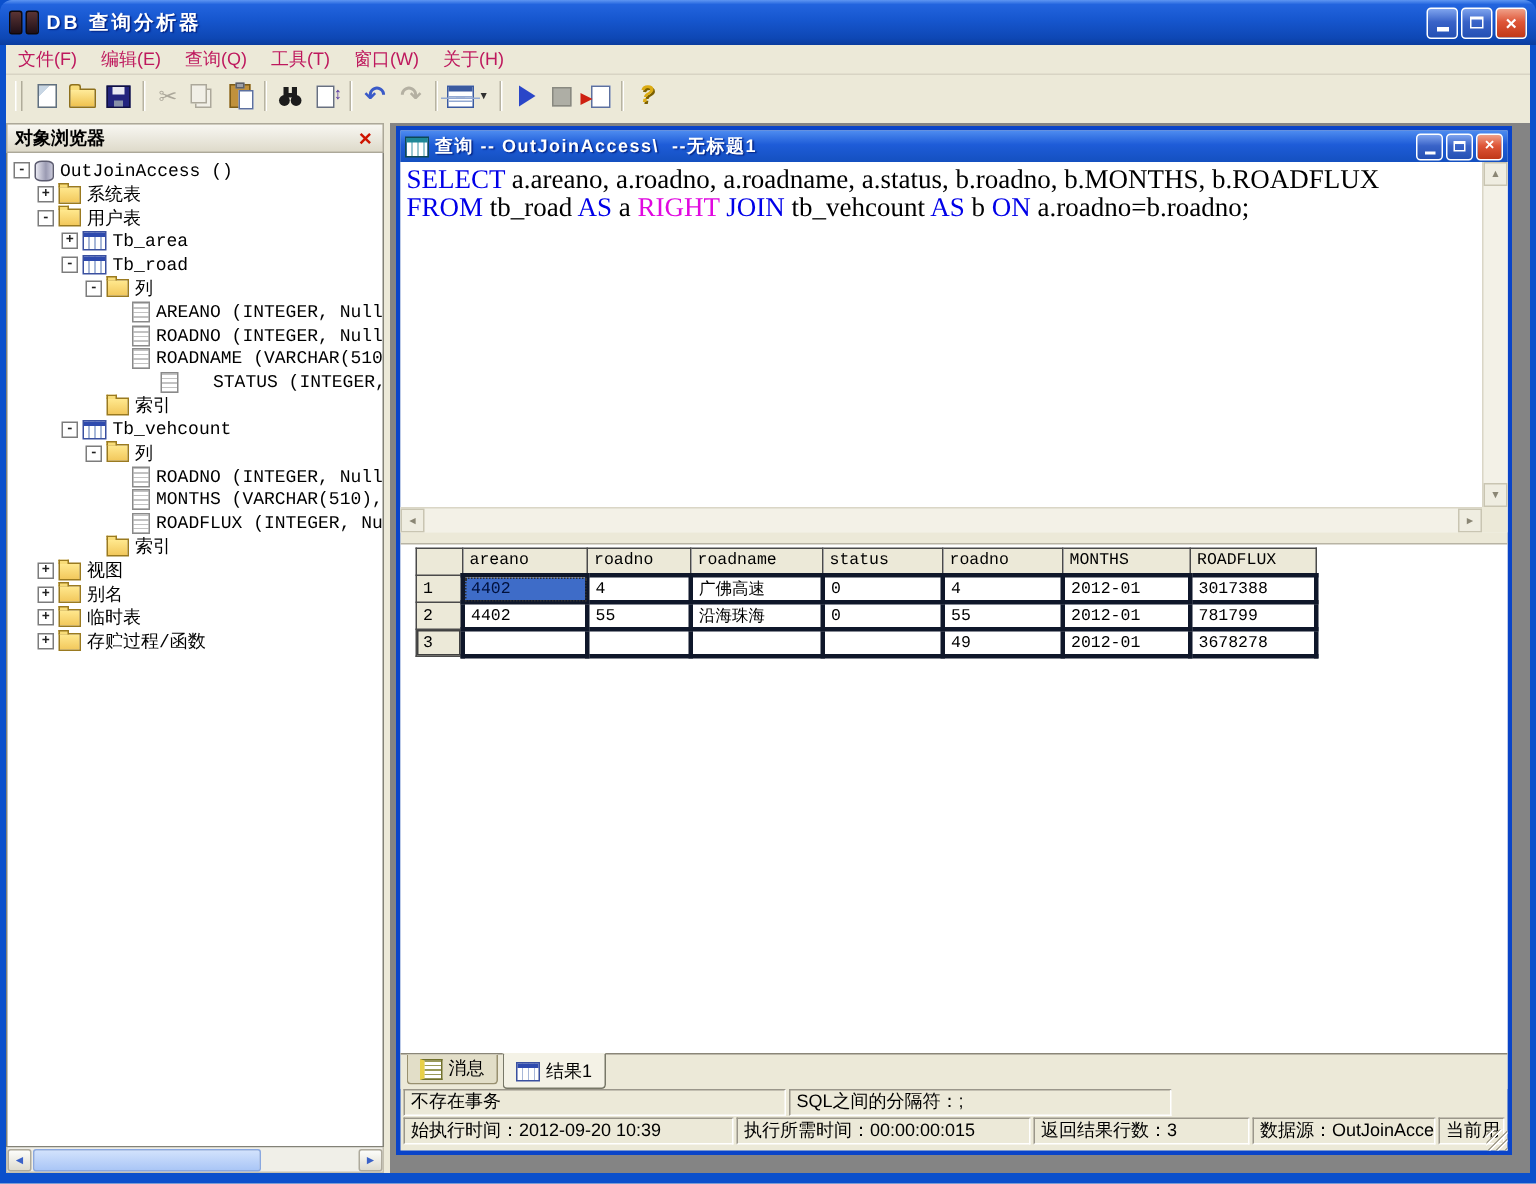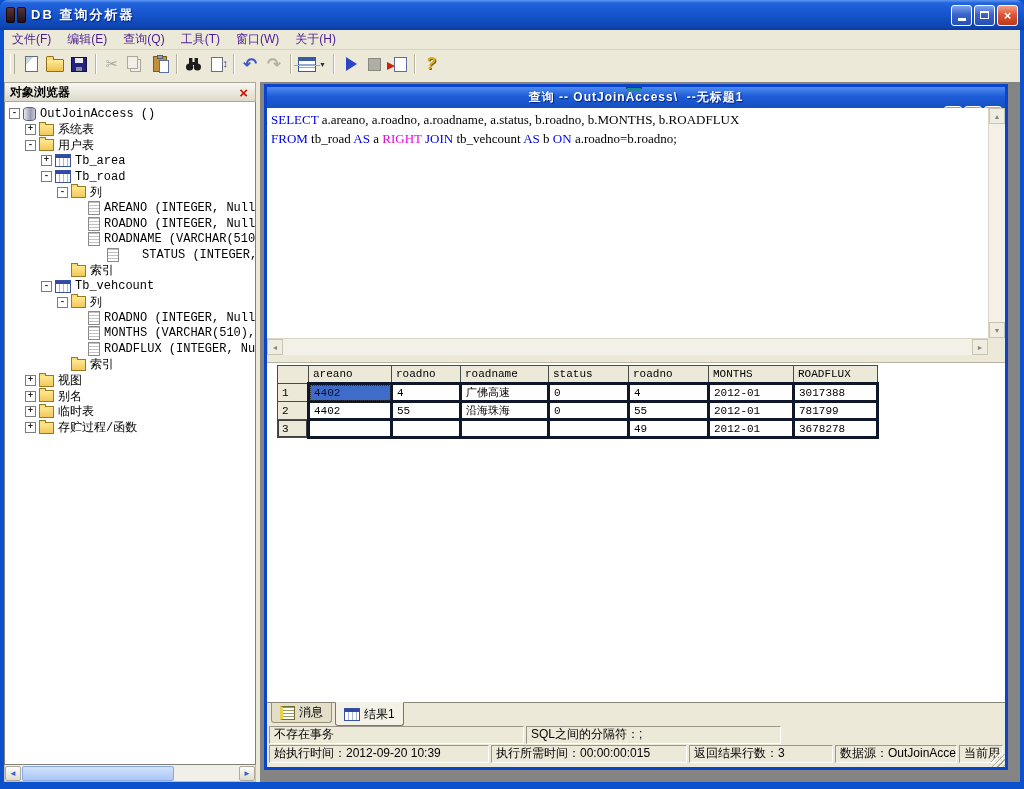--- a/index.html
+++ b/index.html
@@ -26,21 +26,21 @@
     display:flex;align-items:center;justify-content:center;color:#fff;font-weight:bold;font-size:13px;line-height:1;
   }
   .win-btn .g-min{width:8px;height:3px;background:#fff;margin-top:9px;}
   .win-btn .g-max{width:9px;height:8px;border:1px solid #fff;border-top:2px solid #fff;box-sizing:border-box;}
   .win-btn.close{background:linear-gradient(180deg,#F0A088,#DE5638 45%,#C03818);}
   
   .menubar{
     position:absolute;top:30px;left:4px;right:4px;height:19px;background:#ECE9D8;
     display:flex;align-items:center;font-size:12px;border-bottom:1px solid #D8D4C4;
   }
-  .menu-item{padding:2px 8px;color:#4c1d95;}
+  .menu-item{padding:2px 8px;color:#be185d;}
   .toolbar{
     position:absolute;top:50px;left:4px;right:4px;height:28px;background:#ECE9D8;
     display:flex;align-items:center;padding-left:6px;border-bottom:1px solid #C9C5B2;
   }
   .tb-handle{width:3px;height:20px;border-left:1px solid #fff;border-right:1px solid #B0AC9A;margin-right:4px;}
   .tbtn{width:24px;height:24px;display:flex;align-items:center;justify-content:center;position:relative;}
   .tsep{width:1px;height:20px;background:#B8B4A2;box-shadow:1px 0 0 #FFF;margin:0 4px;}
   .ic-page{width:11px;height:14px;background:linear-gradient(315deg,#fff 70%,#C8D6E4 70%);border:1px solid #607080;}
   .ic-folder{width:16px;height:11px;background:linear-gradient(180deg,#FFEB9A,#EFC14E);border:1px solid #8E701C;border-radius:1px;position:relative;margin-top:3px;}
   .ic-folder::before{content:'';position:absolute;top:-4px;left:-1px;width:6px;height:3px;background:#F8DC78;border:1px solid #8E701C;border-bottom:0;border-radius:2px 2px 0 0;}
@@ -90,32 +90,32 @@
   .hscroll{flex:0 0 17px;display:flex;align-items:center;background:#F0EFE8;border:1px solid #C4C0B0;border-top:none;box-sizing:border-box;}
   .sb-btn{flex:0 0 16px;height:15px;display:flex;align-items:center;justify-content:center;
     background:linear-gradient(180deg,#FDFDFB,#DEDCD0);border:1px solid #AEAA9C;border-radius:2px;
     color:#3A62C8;font-size:8px;box-sizing:border-box;}
   .sb-thumb{flex:0 0 150px;height:13px;background:linear-gradient(180deg,#D2E2FC,#AAC6F6);border:1px solid #8AA8E0;border-radius:2px;margin:0 1px;}
   .sb-track{flex:1;}
   
   .mdi{position:absolute;left:256px;top:4px;right:0;bottom:0;background:#848484;}
   .child{position:absolute;left:4px;top:2px;width:744px;height:686px;background:#ECE9D8;border:3px solid #0A44C8;box-sizing:border-box;}
   .child-titlebar{height:21px;background:linear-gradient(180deg,#4E8CF0,#1E5CD8 45%,#1450C0);
-    display:flex;align-items:center;padding:0 3px;flex-direction:column;}
+    display:flex;align-items:center;padding:0 3px;}
   .qicon{width:14px;height:12px;border:1px solid #0E4854;background:repeating-linear-gradient(90deg,#fff 0 3px,#9AC8D2 3px 4px);position:relative;margin-right:4px;}
   .qicon::before{content:'';position:absolute;left:0;right:0;top:0;height:3px;background:#1E8898;}
   .child-title{color:#fff;font-weight:bold;font-size:12px;letter-spacing:1px;text-shadow:1px 1px 1px #002080;white-space:pre;}
   .child-btns{margin-left:auto;display:flex;gap:2px;}
   .child-btns .win-btn{width:18px;height:18px;font-size:11px;}
   .child-btns .g-min{width:7px;height:2px;margin-top:8px;}
   .child-btns .g-max{width:8px;height:7px;}
   
   .editor{position:absolute;left:0;right:0;top:21px;height:247px;background:#fff;}
   .sql-text{position:absolute;left:0;top:0;right:17px;bottom:17px;padding:2px 4px;
-    font-family:"Liberation Serif","DejaVu Serif",serif;font-size:13px;line-height:19px;overflow:hidden;}
+    font-family:"Liberation Serif","DejaVu Serif",serif;font-size:18px;line-height:19px;overflow:hidden;}
   .sql-kw{color:#0000E8;} .sql-kw2{color:#E008E0;} .sql-tx{color:#000;}
   .vscroll{position:absolute;top:0;right:0;width:17px;bottom:17px;background:#F3F1E7;border-left:1px solid #DAD6C6;
     display:flex;flex-direction:column;justify-content:space-between;box-sizing:border-box;}
   .e-btn{height:16px;width:100%;background:#EFEDE1;border:1px solid #C9C5B2;color:#8A8674;font-size:7px;
     display:flex;align-items:center;justify-content:center;box-sizing:border-box;}
   .ehscroll{position:absolute;left:0;right:17px;bottom:0;height:17px;background:#F3F1E7;border-top:1px solid #DAD6C6;
     display:flex;justify-content:space-between;box-sizing:border-box;}
   .ehscroll .e-btn{width:16px;height:100%;}
   .e-corner{position:absolute;right:0;bottom:0;width:17px;height:17px;background:#ECE9D8;}
   .splitter{position:absolute;left:0;right:0;top:268px;height:7px;background:#ECE9D8;}

